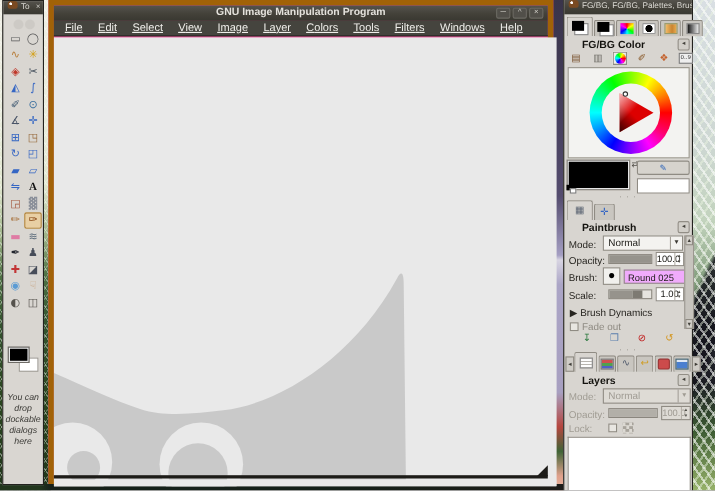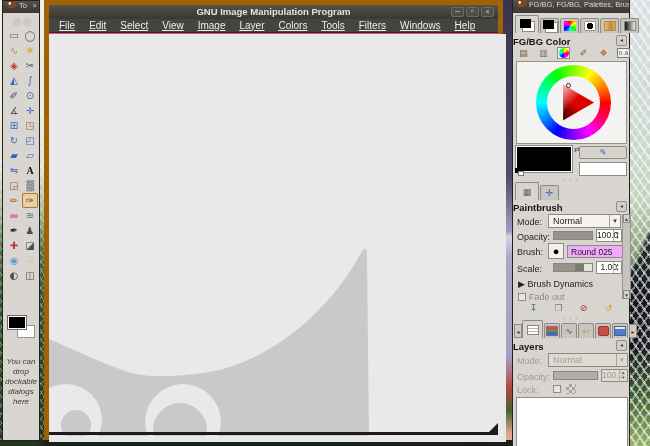--- a/index.html
+++ b/index.html
@@ -74,21 +74,21 @@
     background:#d8d5d0; border-left:1px solid #23221f; border-right:1px solid #23221f; }
   #panel .titlebar { height:13px; font-size:7.5px; padding:0 2px; white-space:nowrap; overflow:hidden; }
   .handle { position:absolute; width:100%; text-align:center; font-size:7px; line-height:4px; color:#7a776f; letter-spacing:1px; }
 
   .docktabs { position:absolute; display:flex; align-items:flex-end; }
   .dtab { height:15px; width:19px; background:#c9c6c0; border:1px solid #8f8b83; border-bottom:none;
     border-radius:2px 2px 0 0; display:flex; align-items:center; justify-content:center; margin-right:1px; }
   .dtab.sel { height:18px; width:24px; background:#d8d5d0; }
   .ic { display:inline-block; font-family:"DejaVu Sans",sans-serif; }
 
-  .sec-head { position:absolute; left:0; font-size:9.5px; font-weight:bold; color:#14130f; }
+  .sec-head { position:absolute; left:16px; font-size:9.5px; font-weight:bold; color:#14130f; }
   .sec-btn { position:absolute; right:2px; width:11px; height:11px; background:#d2cfc9; border:1px solid #928e86;
     border-radius:2px; font-size:6px; line-height:9px; text-align:center; color:#44423c; }
 
   .sel-row { position:absolute; left:4px; display:flex; gap:7px; align-items:center; }
   .sel-ic { width:13px; height:12px; display:flex; align-items:center; justify-content:center; font-size:9px; }
   .sel-ic.sel { box-shadow:inset 0 0 0 1px #8f8b83; background:#efeeeb; }
   .wheel-mini { width:10px; height:10px; border-radius:50%;
     background:conic-gradient(#80ff00,#ff0 8%,#f80 17%,#f00 25%,#f06 33%,#f0f 42%,#80f 50%,#00f 58%,#08f 67%,#0ff 75%,#0f8 83%,#0f0 92%,#80ff00); }
   .scales-ic { font-size:5px; border:1px solid #777; padding:0 1px; background:#eee; color:#333; line-height:8px; }
 

